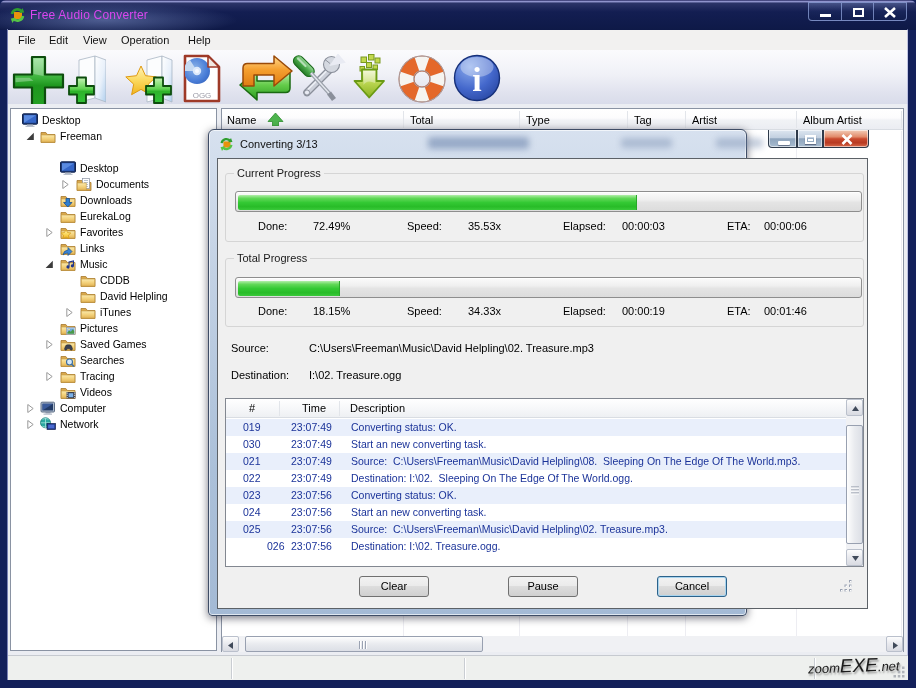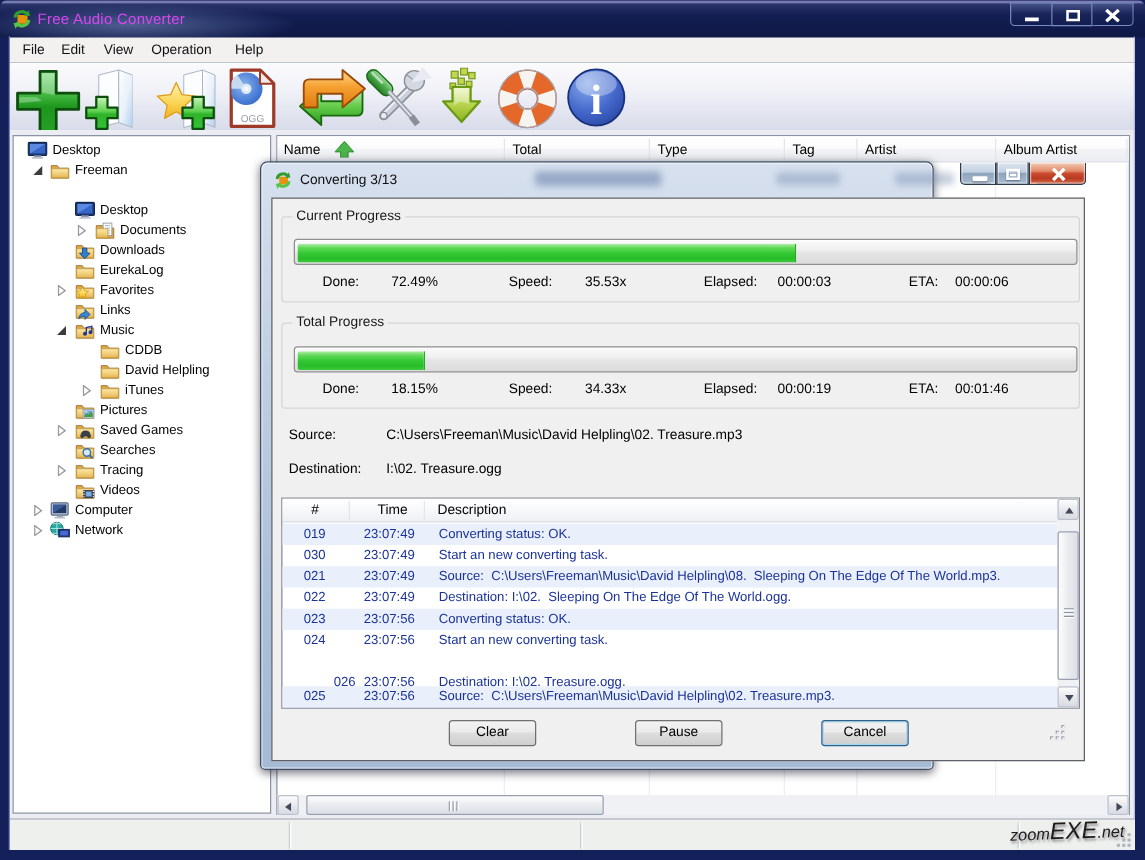--- a/index.html
+++ b/index.html
@@ -639,21 +639,21 @@
         <span style="position:absolute; left:124px; top:3px;">Description</span>
         <div class="hsep" style="left:53px; height:15px;"></div>
         <div class="hsep" style="left:113px; height:15px;"></div>
       </div>
       <div class="lrow alt" style="top:20px;"><span style="left:17px;">019</span><span style="left:65px;">23:07:49</span><span style="left:125px;">Converting status: OK.</span></div>
 <div class="lrow" style="top:37px;"><span style="left:17px;">030</span><span style="left:65px;">23:07:49</span><span style="left:125px;">Start an new converting task.</span></div>
 <div class="lrow alt" style="top:54px;"><span style="left:17px;">021</span><span style="left:65px;">23:07:49</span><span style="left:125px;">Source:  C:\Users\Freeman\Music\David Helpling\08.  Sleeping On The Edge Of The World.mp3.</span></div>
 <div class="lrow" style="top:71px;"><span style="left:17px;">022</span><span style="left:65px;">23:07:49</span><span style="left:125px;">Destination: I:\02.  Sleeping On The Edge Of The World.ogg.</span></div>
 <div class="lrow alt" style="top:88px;"><span style="left:17px;">023</span><span style="left:65px;">23:07:56</span><span style="left:125px;">Converting status: OK.</span></div>
 <div class="lrow" style="top:105px;"><span style="left:17px;">024</span><span style="left:65px;">23:07:56</span><span style="left:125px;">Start an new converting task.</span></div>
-<div class="lrow alt" style="top:122px;margin-top:28px;"><span style="left:17px;">025</span><span style="left:65px;">23:07:56</span><span style="left:125px;">Source:  C:\Users\Freeman\Music\David Helpling\02. Treasure.mp3.</span></div>
+<div class="lrow alt" style="top:122px;"><span style="left:17px;">025</span><span style="left:65px;">23:07:56</span><span style="left:125px;">Source:  C:\Users\Freeman\Music\David Helpling\02. Treasure.mp3.</span></div>
 <div class="lrow" style="top:139px;"><span style="left:17px;margin-left:24px;">026</span><span style="left:65px;">23:07:56</span><span style="left:125px;">Destination: I:\02. Treasure.ogg.</span></div>
       <div id="logscroll">
         <div class="sbtn" style="left:0px; top:0px; width:17px; height:17px;">
             <svg class="abs" style="left:5px; top:6px;" width="7" height="5">
               <path d="M0,5 L3.5,0 L7,5 Z" fill="#404a5a"></path>
             </svg>
           </div>
         <div class="sbtn" style="left:0px; top:150px; width:17px; height:17px;">
             <svg class="abs" style="left:5px; top:6px;" width="7" height="5">
               <path d="M0,0 L3.5,5 L7,0 Z" fill="#404a5a"></path>

